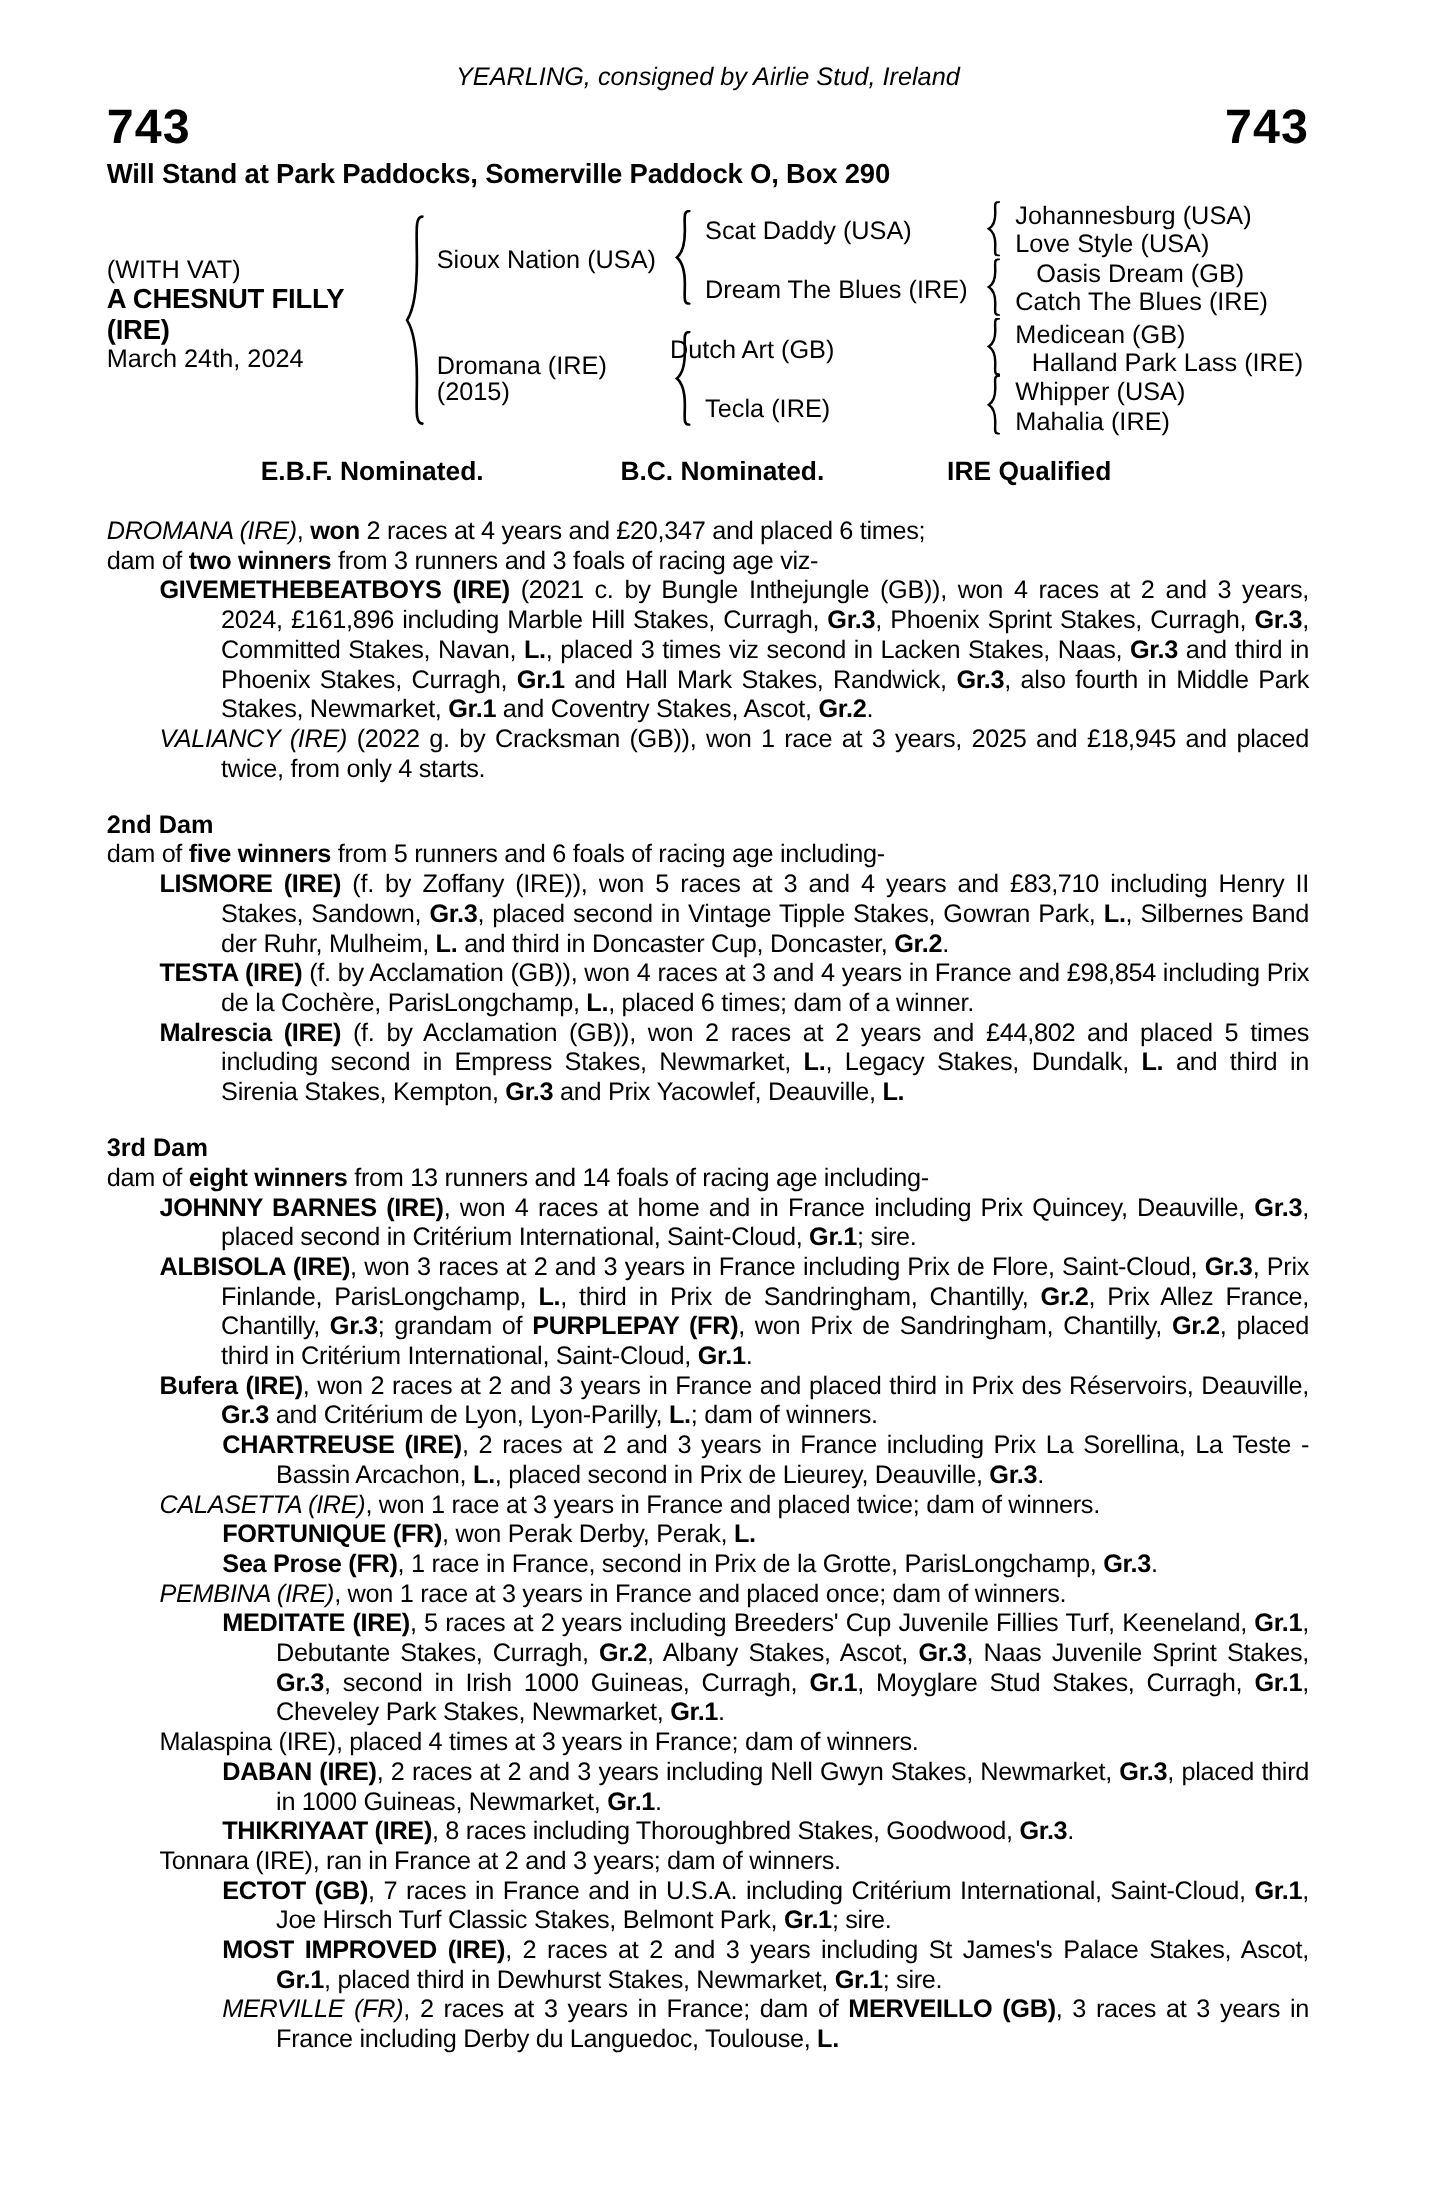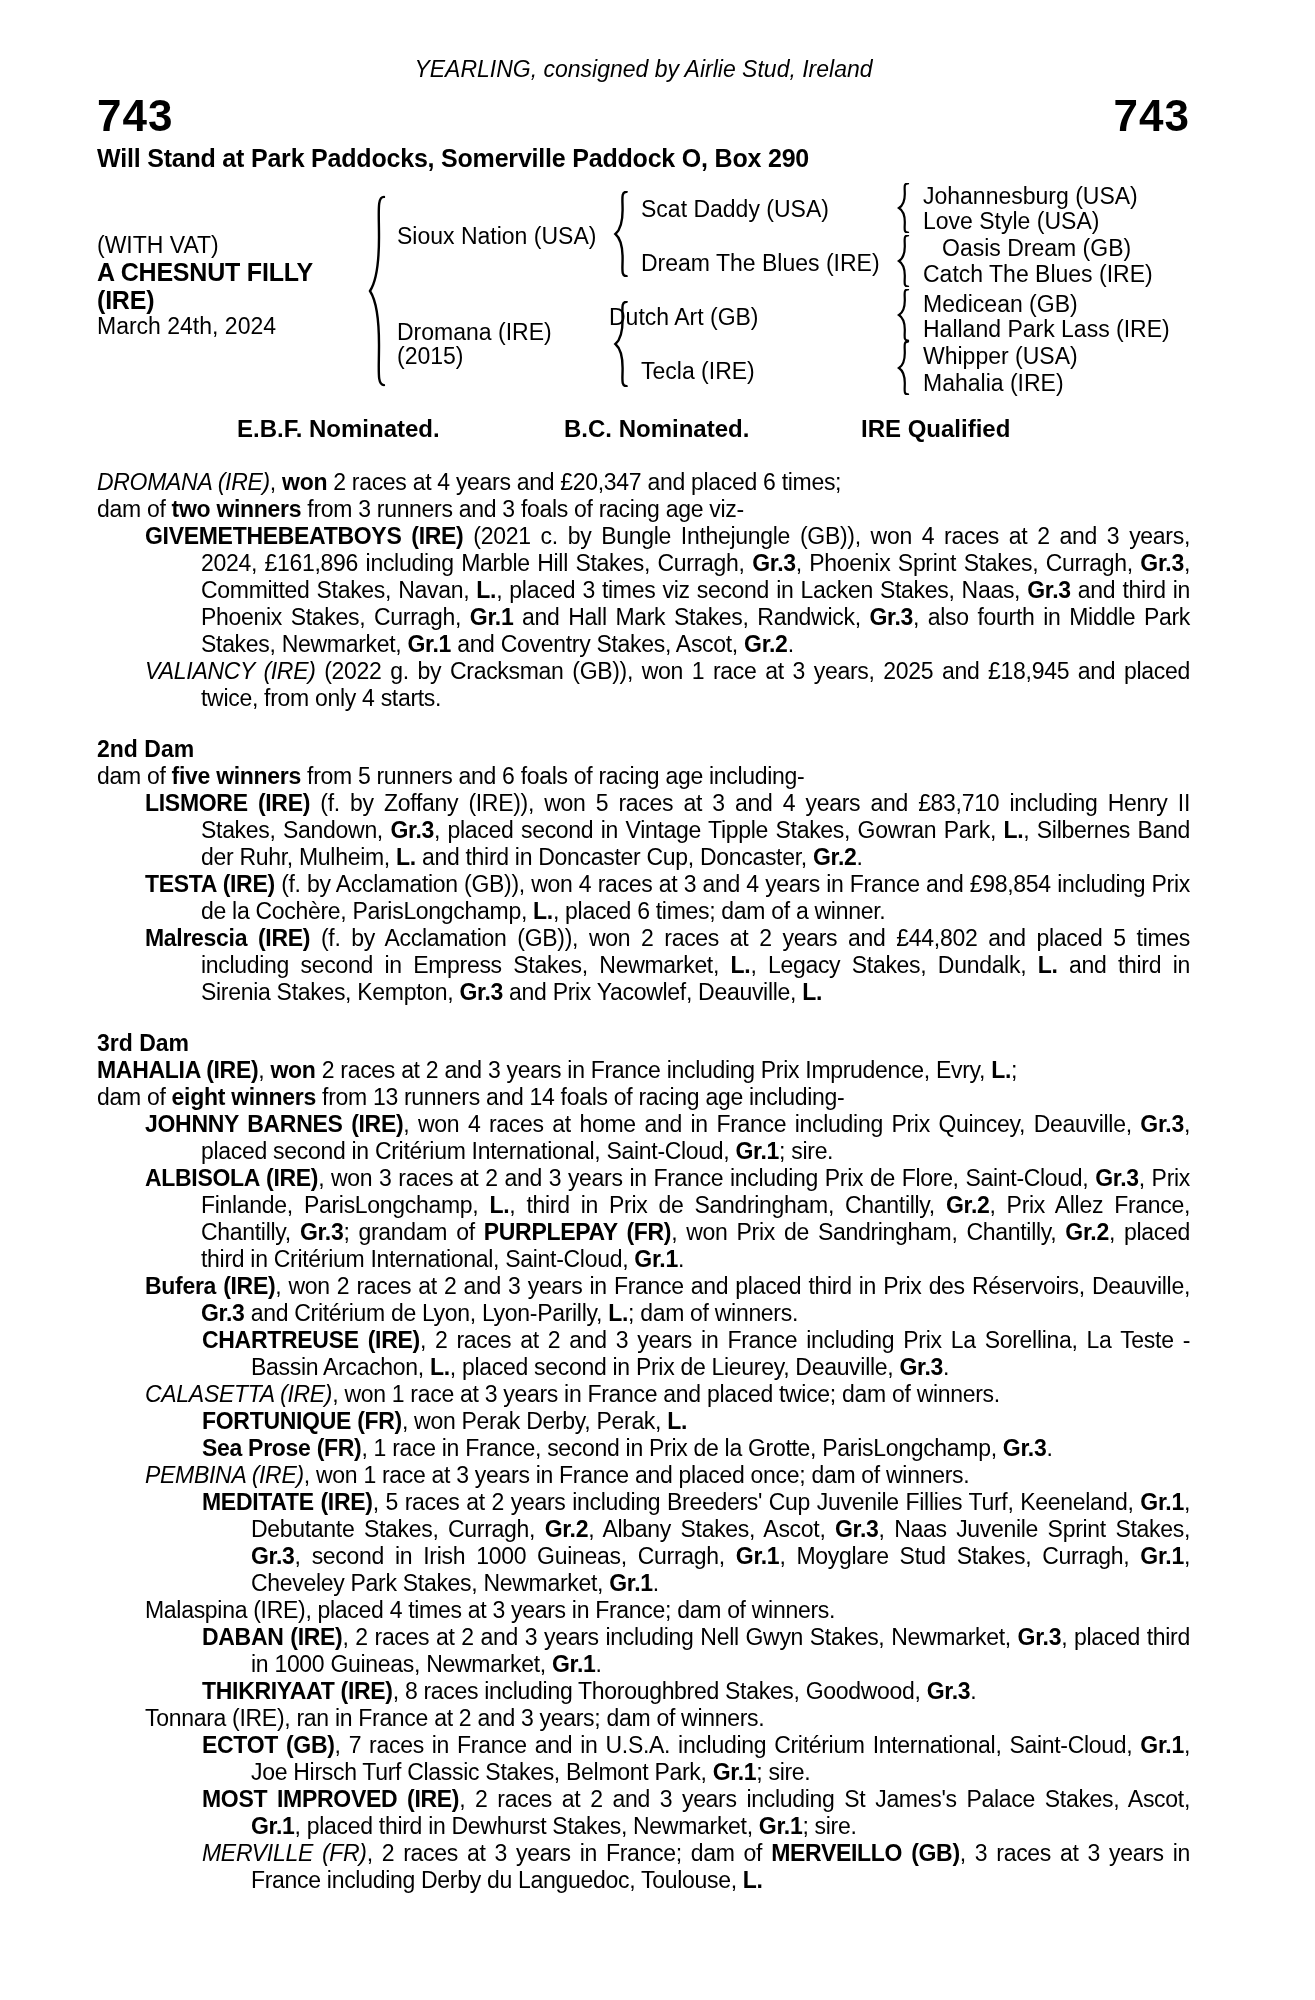--- a/index.html
+++ b/index.html
@@ -156,21 +156,21 @@
       <svg viewBox="0 0 20 100" preserveAspectRatio="none">
           <path d="M17,1 C10,1 12,8 12,22 C12,38 8,46 3,50 C8,54 12,62 12,78 C12,92 10,99 17,99" fill="none" stroke="#000" stroke-width="2.2" vector-effect="non-scaling-stroke" stroke-linecap="round"></path>
         </svg>
     </div>
 
     <div class="ped-abs g3" style="top:1px;">Johannesburg (USA)</div>
     <div class="ped-abs g3" style="top:26px;">Love Style (USA)</div>
     <div class="ped-abs g3" style="top:53px;margin-left:19px;">Oasis Dream (GB)</div>
     <div class="ped-abs g3" style="top:79px;">Catch The Blues (IRE)</div>
     <div class="ped-abs g3" style="top:109px;">Medicean (GB)</div>
-    <div class="ped-abs g3" style="top:134px;">Halland Park Lass (IRE)</div>
+    <div class="ped-abs g3" style="top:134px;margin-left:15px;">Halland Park Lass (IRE)</div>
     <div class="ped-abs g3" style="top:161px;">Whipper (USA)</div>
     <div class="ped-abs g3" style="top:188px;">Mahalia (IRE)</div>
   </div>
 
   <div class="nominations">
     <span class="nom nom0">E.B.F. Nominated.</span>
     <span class="nom nom1">B.C. Nominated.</span>
     <span class="nom nom2">IRE Qualified</span>
   </div>
 
@@ -183,21 +183,20 @@
       </section>
       <section class="dam-section">
         <div class="section-heading">2nd Dam</div>
         <div class="para dam"><span>dam of </span><span class="b">five winners</span><span> from 5 runners and 6 foals of racing age including-</span></div>
         <div class="para h1"><span class="b">LISMORE (IRE)</span><span> (f. by Zoffany (IRE)), won 5 races at 3 and 4 years and £83,710 including Henry II Stakes, Sandown, </span><span class="b">Gr.3</span><span>, placed second in Vintage Tipple Stakes, Gowran Park, </span><span class="b">L.</span><span>, Silbernes Band der Ruhr, Mulheim, </span><span class="b">L.</span><span> and third in Doncaster Cup, Doncaster, </span><span class="b">Gr.2</span><span>.</span></div>
         <div class="para h1"><span class="b">TESTA (IRE)</span><span> (f. by Acclamation (GB)), won 4 races at 3 and 4 years in France and £98,854 including Prix de la Cochère, ParisLongchamp, </span><span class="b">L.</span><span>, placed 6 times; dam of a winner.</span></div>
         <div class="para h1"><span class="b">Malrescia (IRE)</span><span> (f. by Acclamation (GB)), won 2 races at 2 years and £44,802 and placed 5 times including second in Empress Stakes, Newmarket, </span><span class="b">L.</span><span>, Legacy Stakes, Dundalk, </span><span class="b">L.</span><span> and third in Sirenia Stakes, Kempton, </span><span class="b">Gr.3</span><span> and Prix Yacowlef, Deauville, </span><span class="b">L.</span></div>
       </section>
       <section class="dam-section">
         <div class="section-heading">3rd Dam</div>
-        <div class="para dam"><span class="b">MAHALIA (IRE)</span><span>, </span><span class="b">won</span><span> 2 races at 2 and 3 years in France including Prix Imprudence, Evry, </span><span class="b">L.</span><span>;</span></div>
         <div class="para dam"><span>dam of </span><span class="b">eight winners</span><span> from 13 runners and 14 foals of racing age including-</span></div>
         <div class="para h1"><span class="b">JOHNNY BARNES (IRE)</span><span>, won 4 races at home and in France including Prix Quincey, Deauville, </span><span class="b">Gr.3</span><span>, placed second in Critérium International, Saint-Cloud, </span><span class="b">Gr.1</span><span>; sire.</span></div>
         <div class="para h1"><span class="b">ALBISOLA (IRE)</span><span>, won 3 races at 2 and 3 years in France including Prix de Flore, Saint-Cloud, </span><span class="b">Gr.3</span><span>, Prix Finlande, ParisLongchamp, </span><span class="b">L.</span><span>, third in Prix de Sandringham, Chantilly, </span><span class="b">Gr.2</span><span>, Prix Allez France, Chantilly, </span><span class="b">Gr.3</span><span>; grandam of </span><span class="b">PURPLEPAY (FR)</span><span>, won Prix de Sandringham, Chantilly, </span><span class="b">Gr.2</span><span>, placed third in Critérium International, Saint-Cloud, </span><span class="b">Gr.1</span><span>.</span></div>
         <div class="para h1"><span class="b">Bufera (IRE)</span><span>, won 2 races at 2 and 3 years in France and placed third in Prix des Réservoirs, Deauville, </span><span class="b">Gr.3</span><span> and Critérium de Lyon, Lyon-Parilly, </span><span class="b">L.</span><span>; dam of winners.</span></div>
         <div class="para h2"><span class="b">CHARTREUSE (IRE)</span><span>, 2 races at 2 and 3 years in France including Prix La Sorellina, La Teste - Bassin Arcachon, </span><span class="b">L.</span><span>, placed second in Prix de Lieurey, Deauville, </span><span class="b">Gr.3</span><span>.</span></div>
         <div class="para h1"><span class="i">CALASETTA (IRE)</span><span>, won 1 race at 3 years in France and placed twice; dam of winners.</span></div>
         <div class="para h2"><span class="b">FORTUNIQUE (FR)</span><span>, won Perak Derby, Perak, </span><span class="b">L.</span></div>
         <div class="para h2"><span class="b">Sea Prose (FR)</span><span>, 1 race in France, second in Prix de la Grotte, ParisLongchamp, </span><span class="b">Gr.3</span><span>.</span></div>
         <div class="para h1"><span class="i">PEMBINA (IRE)</span><span>, won 1 race at 3 years in France and placed once; dam of winners.</span></div>
         <div class="para h2"><span class="b">MEDITATE (IRE)</span><span>, 5 races at 2 years including Breeders' Cup Juvenile Fillies Turf, Keeneland, </span><span class="b">Gr.1</span><span>, Debutante Stakes, Curragh, </span><span class="b">Gr.2</span><span>, Albany Stakes, Ascot, </span><span class="b">Gr.3</span><span>, Naas Juvenile Sprint Stakes, </span><span class="b">Gr.3</span><span>, second in Irish 1000 Guineas, Curragh, </span><span class="b">Gr.1</span><span>, Moyglare Stud Stakes, Curragh, </span><span class="b">Gr.1</span><span>, Cheveley Park Stakes, Newmarket, </span><span class="b">Gr.1</span><span>.</span></div>

